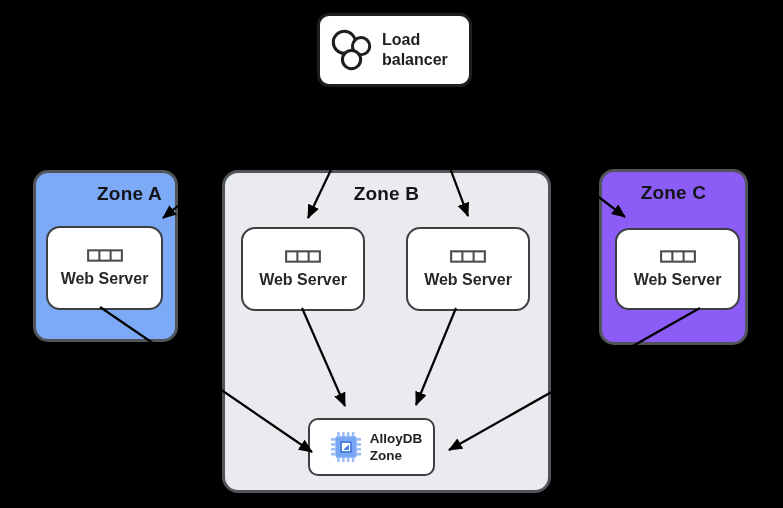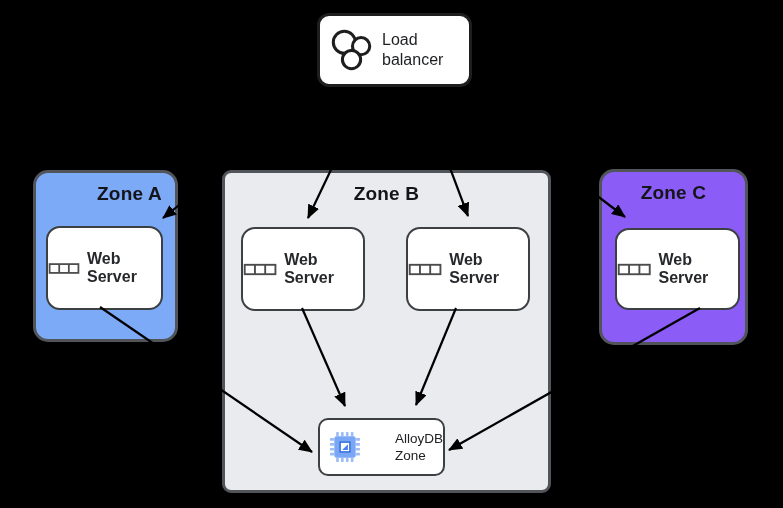--- a/index.html
+++ b/index.html
@@ -24,21 +24,21 @@
   
   .lb{
     left:317px;top:13px;width:155px;height:74px;
     border:3px solid var(--lb-border,#212121);
     border-radius:12px;
     justify-content:flex-start;
     padding-left:9px;
     gap:7px;
   }
   .lb-text,.db-text{
-    font-weight:400;
+    font-weight:700;
     color:#1d1f22;
     font-size:16px;
     line-height:20px;
     display:flex;flex-direction:column;
   }
   
   .zone{
     position:absolute;
     border:3px solid var(--zone-border,#515459);
     border-radius:15px;
@@ -46,43 +46,43 @@
   }
   .zone-title{
     text-align:center;
     padding-top:10px;
     font-size:19px;
     font-weight:700;
     color:#141519;
     letter-spacing:.2px;
   }
   .zone-a{left:33px;top:170px;width:145px;height:172px;}
-  .zone-b{left:222px;top:170px;width:329px;height:323px;border-radius:9px;}
+  .zone-b{left:222px;top:170px;width:329px;height:323px;border-radius:16px;}
   .zone-c{left:599px;top:169px;width:149px;height:176px;}
   
   .ws{
-    flex-direction:row;
+    flex-direction:column;
     gap:7px;
     border-radius:14px;
   }
   .ws-label{
     font-size:16px;
     font-weight:700;
     color:#26282b;
   }
   .ws-a{left:10px;top:53px;width:117px;height:84px;}
   .ws-b1{left:16px;top:54px;width:124px;height:84px;}
   .ws-b2{left:181px;top:54px;width:124px;height:84px;}
   .ws-c{left:13px;top:56px;width:125px;height:82px;}
   
   .db{
-    left:93px;top:245px;width:127px;height:58px;
+    left:83px;top:245px;width:127px;height:58px;
     border-radius:10px;
     border-width:2.5px;
-    justify-content:space-between;
+    justify-content:center;
     padding-left:9px;
     gap:8px;
   }
   .db-text{font-size:13.5px;line-height:17px;color:#202225;}
   
   .server-icon rect,.server-icon line{
     stroke:var(--server-icon-stroke,#4c4c4c);
     stroke-width:2.2;
     fill:#fff;
   }

